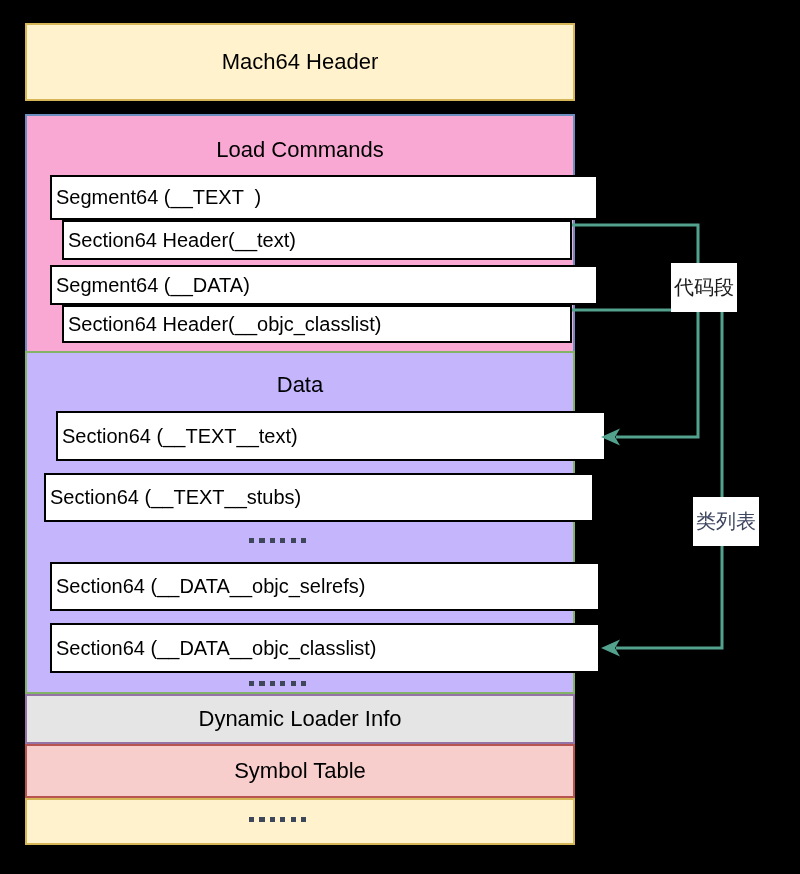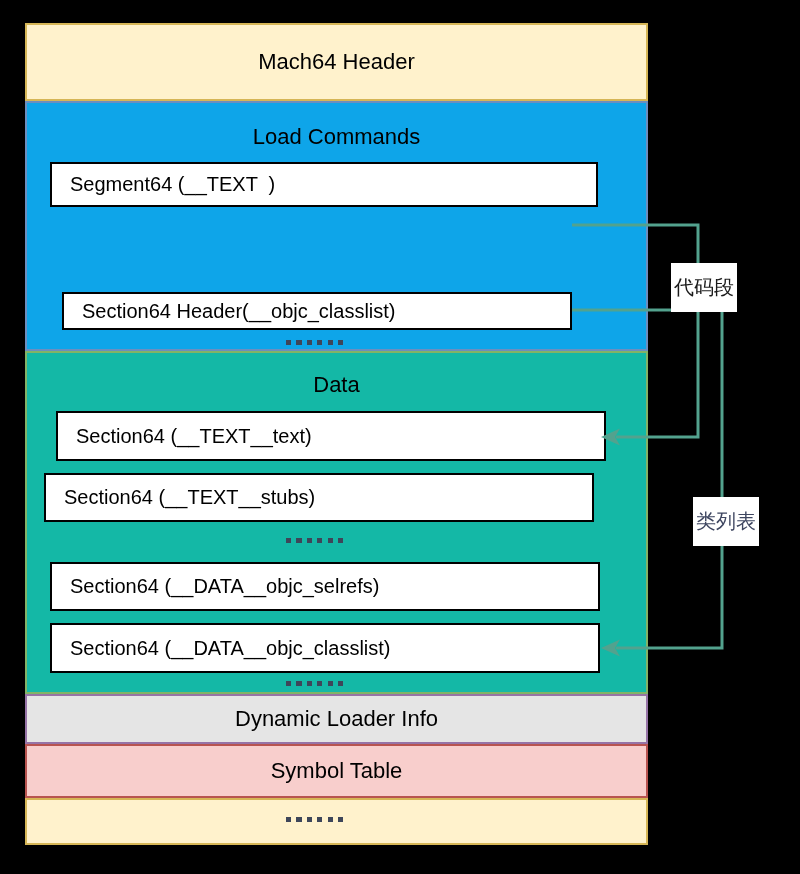--- a/index.html
+++ b/index.html
@@ -1,38 +1,38 @@
 <!DOCTYPE html>
 <html><head>
 <meta charset="utf-8">
 <style>
   html,body{margin:0;padding:0;background:#000;}
   .canvas{
     position:relative;width:800px;height:874px;background:#000;overflow:hidden;
     font-family:"Liberation Sans","DejaVu Sans",sans-serif;color:#000;
   }
-  .band{position:absolute;left:25px;width:623px;box-sizing:border-box;border:2px solid;}
+  .band{position:absolute;left:25px;width:550px;box-sizing:border-box;border:2px solid;}
   .band-header    {top:23px; height:78px; background:#FFF2CC;border-color:#D6B656;}
-  .band-loadcmds  {top:101px;height:250px;background:#0ea5e9;border-color:#6C8EBF;}
-  .band-data      {top:351px;height:343px;background:#14b8a6;border-color:#82B366;}
+  .band-loadcmds  {top:114px;height:250px;background:#f9a8d4;border-color:#6C8EBF;}
+  .band-data      {top:351px;height:343px;background:#c4b5fd;border-color:#82B366;}
   .band-dyld      {top:694px;height:50px; background:#e5e5e5;border-color:#9673A6;}
   .band-symtab    {top:744px;height:54px; background:#F8CECC;border-color:#B85450;}
   .band-footer    {top:798px;height:47px; background:#FFF2CC;border-color:#D6B656;}
   .band-title{
     position:absolute;left:0;right:0;text-align:center;
     font-size:22px;line-height:26px;white-space:pre;
   }
   .center-label{
     position:absolute;left:0;right:0;top:0;bottom:0;
     display:flex;align-items:center;justify-content:center;
     font-size:22px;white-space:pre;
   }
   .wbox{
     position:absolute;box-sizing:border-box;background:#fff;border:2px solid #000;
-    display:flex;align-items:center;padding-left:18px;
+    display:flex;align-items:center;padding-left:4px;
     font-size:20px;white-space:pre;overflow:hidden;
   }
   
   .dots{
     position:absolute;height:5px;width:58px;left:50%;
     transform:translateX(-50%) translateX(-22px);
     background:repeating-linear-gradient(to right,#3E4659 0 5px,transparent 5px 10.5px);
   }
   .arrow-layer{position:absolute;left:0;top:0;z-index:5;pointer-events:none;}
   .ann{
@@ -47,20 +47,22 @@
 
 <div class="canvas">
 
   <div class="band band-header">
     <div class="center-label">Mach64 Header</div>
   </div>
 
   <div class="band band-loadcmds">
     <div class="band-title" style="top:21px;">Load Commands</div>
     <div class="wbox" style="left:23px;top:59px;width:548px;height:45px;">Segment64 (__TEXT  )</div>
+    <div class="wbox" style="left:35px;top:104px;width:510px;height:40px;">Section64 Header(__text)</div>
+    <div class="wbox" style="left:23px;top:149px;width:548px;height:40px;">Segment64 (__DATA)</div>
     <div class="wbox" style="left:35px;top:189px;width:510px;height:38px;">Section64 Header(__objc_classlist)</div>
     <div class="dots" style="top:237px;" aria-label="......"></div>
   </div>
 
   <div class="band band-data">
     <div class="band-title" style="top:19px;">Data</div>
     <div class="wbox" style="left:23px;top:58px;width:550px;height:50px;margin-left:6px;">Section64 (__TEXT__text)</div>
     <div class="wbox" style="left:17px;top:120px;width:550px;height:49px;">Section64 (__TEXT__stubs)</div>
     <div class="dots" style="top:185px;" aria-label="......"></div>
     <div class="wbox" style="left:23px;top:209px;width:550px;height:49px;">Section64 (__DATA__objc_selrefs)</div>

